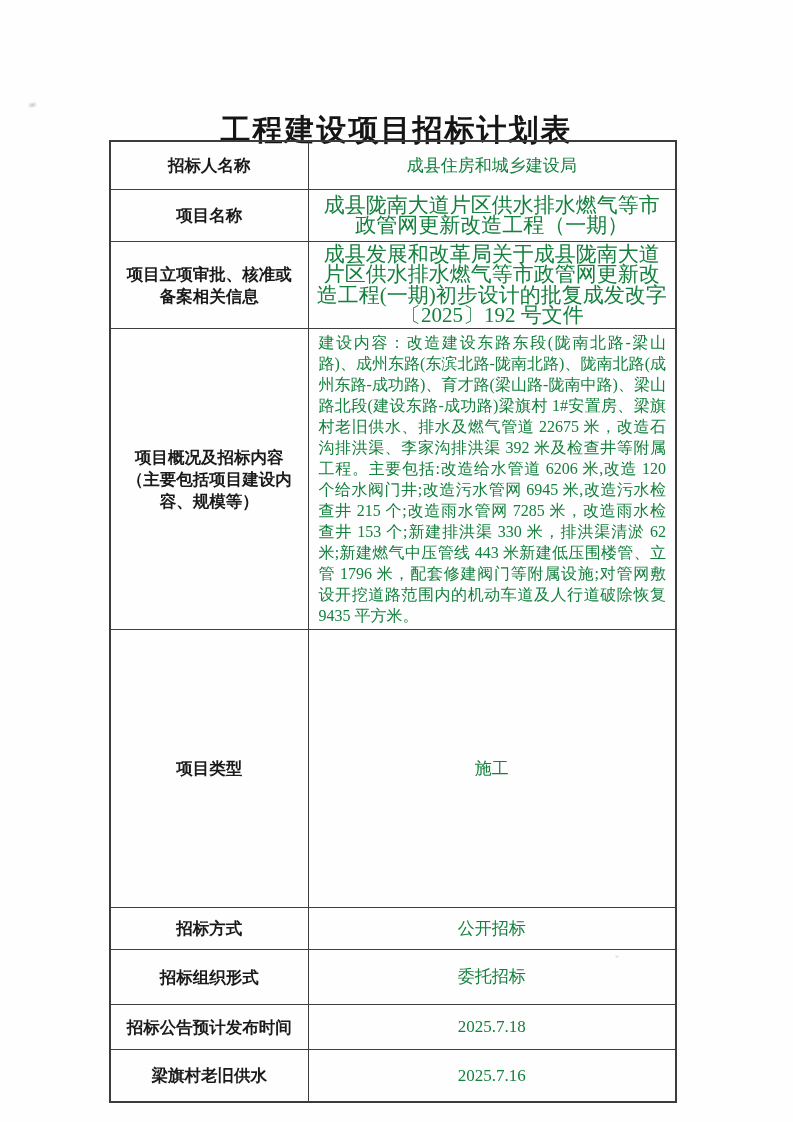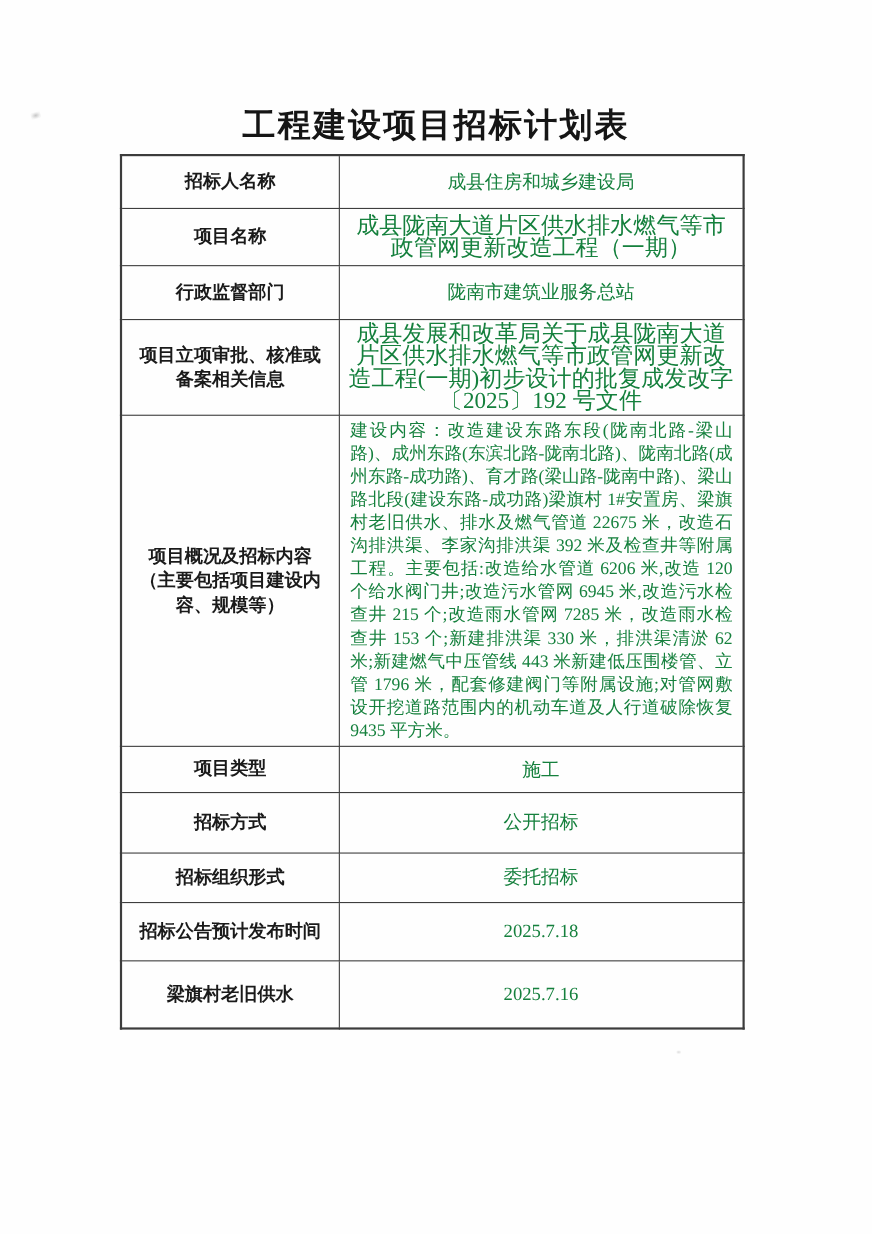--- a/index.html
+++ b/index.html
@@ -10,21 +10,21 @@
     color: #1c1c1c;
     overflow: hidden;
   }
   .sheet {
     position: relative;
     width: 793px; height: 1122px;
     background: #fefefe;
   }
   .doc-title {
     position: absolute;
-    top: 94px; left: 0;
+    top: 110px; left: 0;
     width: 100%;
     text-align: center;
     font-family: "Liberation Sans", sans-serif;
     font-weight: 700;
     font-size: 30px;
     letter-spacing: 2px;
     color: #151515;
   }
   table.plan-table {
     position: absolute;
@@ -112,24 +112,20 @@
     <tbody>
       <tr>
         <td class="label">招标人名称</td>
         <td class="value">成县住房和城乡建设局</td>
       </tr>
       <tr>
         <td class="label">项目名称</td>
         <td class="value multiline">成县陇南大道片区供水排水燃气等市政管网更新改造工程（一期）</td>
       </tr>
       <tr>
-        <td class="label">行政监督部门</td>
-        <td class="value">陇南市建筑业服务总站</td>
-      </tr>
-      <tr>
         <td class="label">项目立项审批、核准或备案相关信息</td>
         <td class="value multiline">成县发展和改革局关于成县陇南大道片区供水排水燃气等市政管网更新改造工程(一期)初步设计的批复成发改字〔2025〕192 号文件</td>
       </tr>
       <tr>
         <td class="label">项目概况及招标内容（主要包括项目建设内容、规模等）</td>
         <td class="value longtext">建设内容：改造建设东路东段(陇南北路-梁山路)、成州东路(东滨北路-陇南北路)、陇南北路(成州东路-成功路)、育才路(梁山路-陇南中路)、梁山路北段(建设东路-成功路)梁旗村 1#安置房、梁旗村老旧供水、排水及燃气管道 22675 米，改造石沟排洪渠、李家沟排洪渠 392 米及检查井等附属工程。主要包括:改造给水管道 6206 米,改造 120 个给水阀门井;改造污水管网 6945 米,改造污水检查井 215 个;改造雨水管网 7285 米，改造雨水检查井 153 个;新建排洪渠 330 米，排洪渠清淤 62 米;新建燃气中压管线 443 米新建低压围楼管、立管 1796 米，配套修建阀门等附属设施;对管网敷设开挖道路范围内的机动车道及人行道破除恢复 9435 平方米。</td>
       </tr>
       <tr>
         <td class="label">项目类型</td>
         <td class="value">施工</td>

